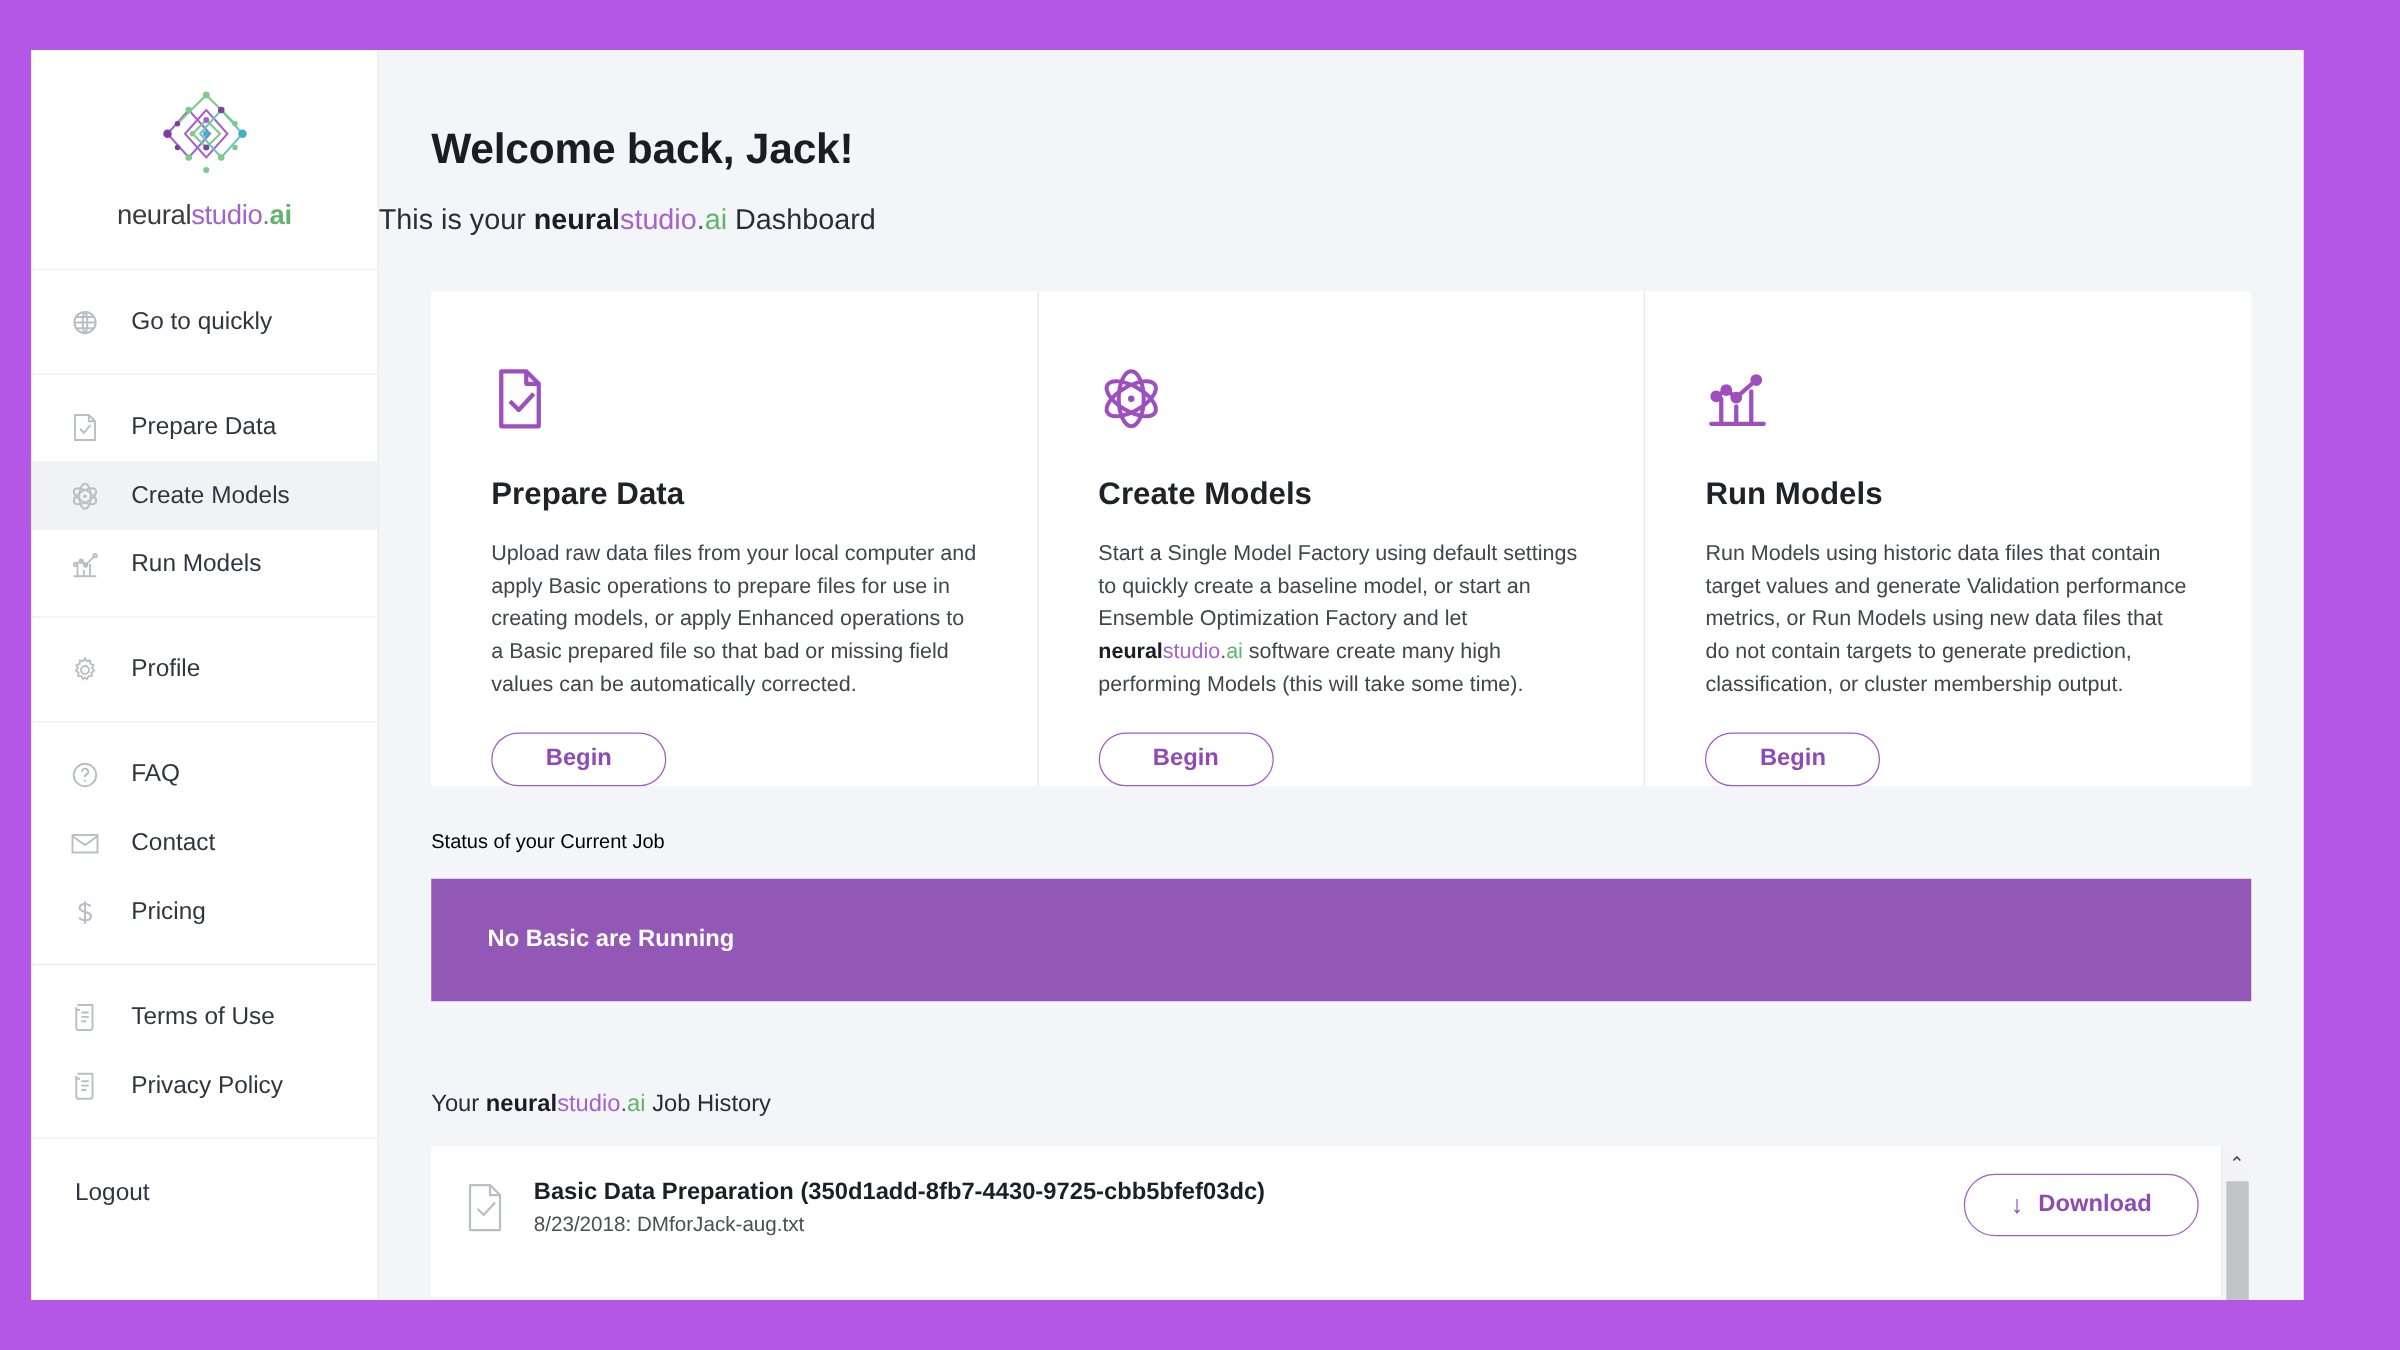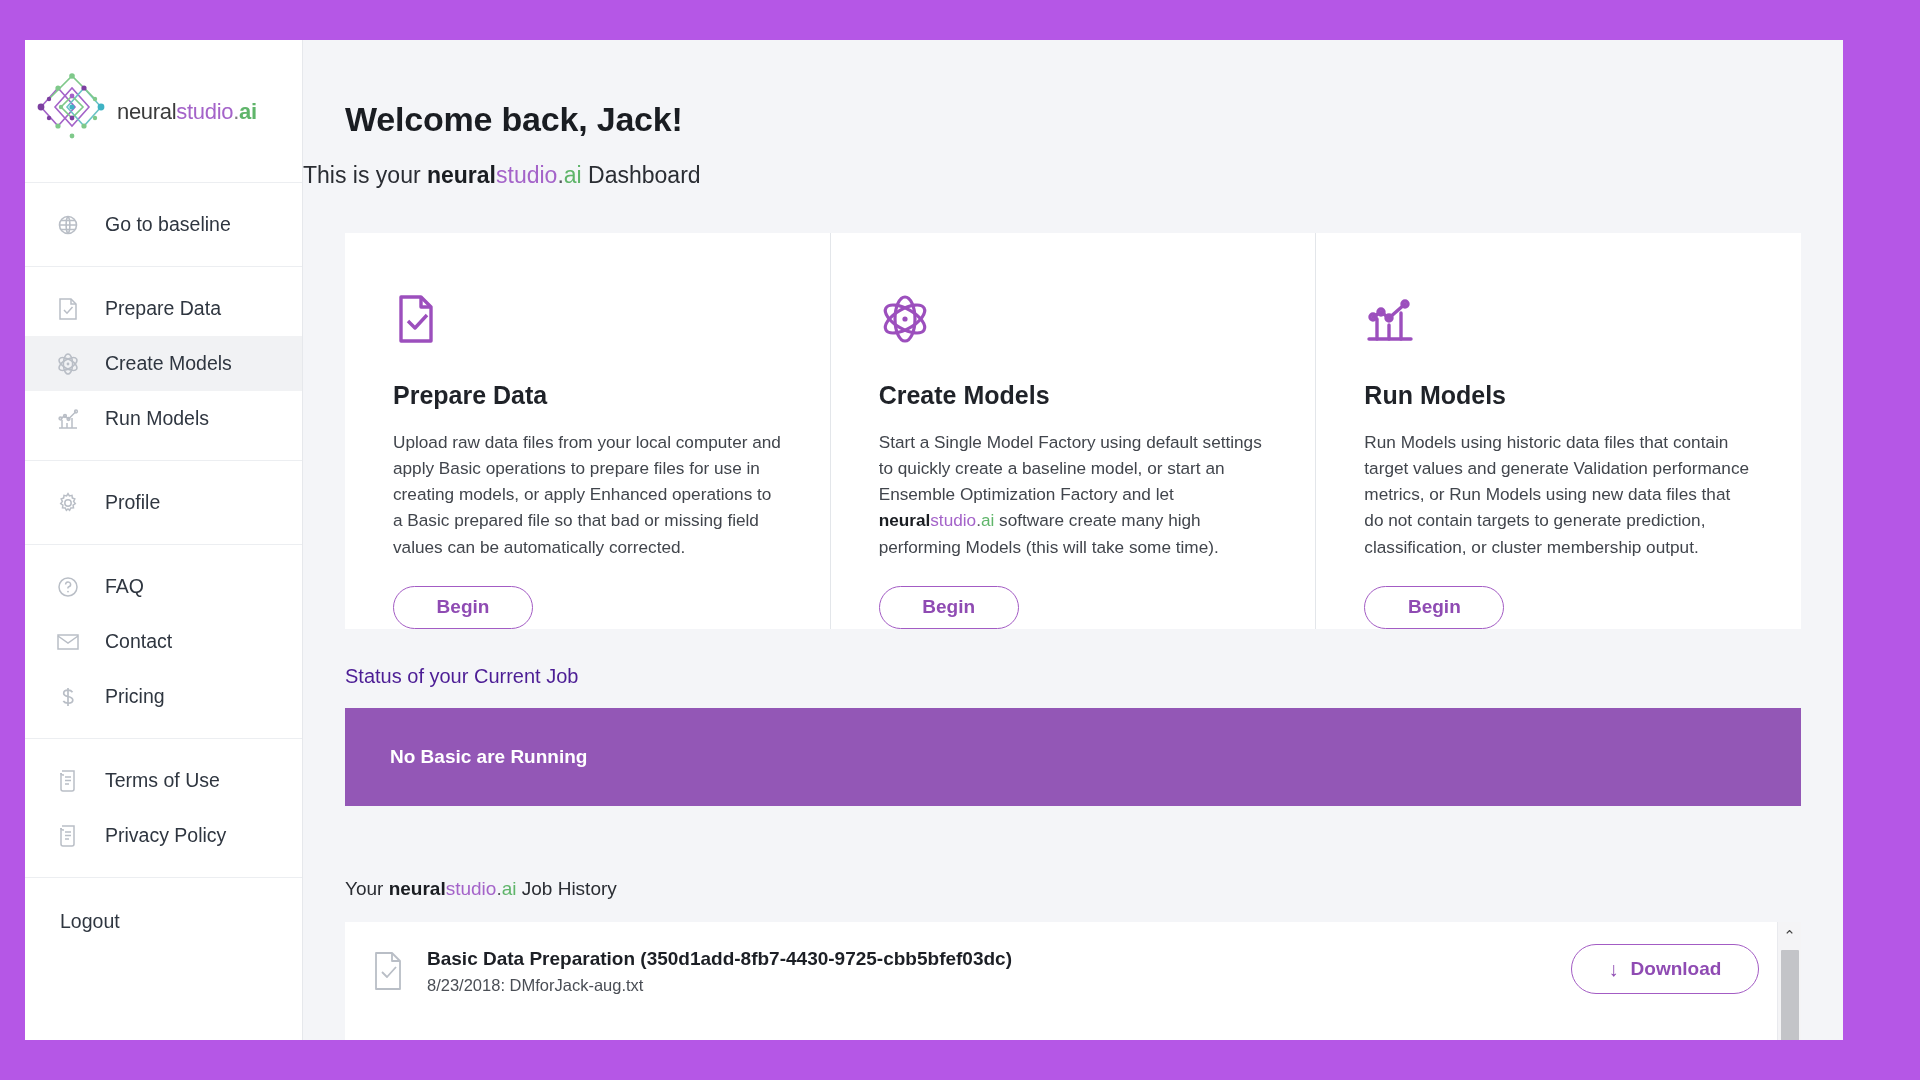--- a/index.html
+++ b/index.html
@@ -23,21 +23,21 @@
     width: 278px;
     min-width: 278px;
     background: #ffffff;
     border-right: 1px solid #e6e8ec;
     display: flex;
     flex-direction: column;
   }
   .logo-block {
     padding: 26px 0 30px 0;
     display: flex;
-    flex-direction: row;
+    flex-direction: column;
     align-items: center;
     border-bottom: 1px solid #eceef1;
   }
   .logo-mark { width: 92px; height: 82px; }
   .logo-text {
     margin-top: 6px;
     font-size: 22px;
     letter-spacing: -0.3px;
     white-space: nowrap;
   }
@@ -143,22 +143,22 @@
     border-radius: 28px;
     background: #ffffff;
     color: #8f4bb3;
     font-size: 19px;
     font-weight: bold;
     cursor: pointer;
   }
 
   .section-label {
     margin: 36px 0 0 42px;
-    font-size: 20px;
-    color: #4c1d95;
+    font-size: 16px;
+    color: #000000;
   }
   .status-bar {
     margin: 20px 42px 0 42px;
     height: 98px;
     background: #9357b6;
     display: flex;
     align-items: center;
   }
   .status-text {
     color: #ffffff;
@@ -290,21 +290,21 @@
 
     <div class="nav-group">
       <div class="nav-item">
         <span class="nav-icon">
           <svg width="24" height="24" viewBox="0 0 24 24" fill="none" stroke="currentColor" stroke-width="1.6">
             <circle cx="12" cy="12" r="8.5"></circle>
             <path d="M3.5 12h17M12 3.5c2.5 2.6 2.5 14.4 0 17M12 3.5c-2.5 2.6-2.5 14.4 0 17"></path>
             <path d="M5 7.5h14M5 16.5h14"></path>
           </svg>
         </span>
-        <span class="nav-label">Go to baseline</span>
+        <span class="nav-label">Go to quickly</span>
       </div>
     </div>
 
     <div class="nav-group">
       <div class="nav-item">
         <span class="nav-icon">
           <svg width="22" height="24" viewBox="0 0 22 24" fill="none" stroke="currentColor" stroke-width="1.5">
             <path d="M3 2h11l5 5v15H3z"></path>
             <path d="M14 2v5h5"></path>
             <path d="M7 13l3 3.2L15.5 10"></path>

